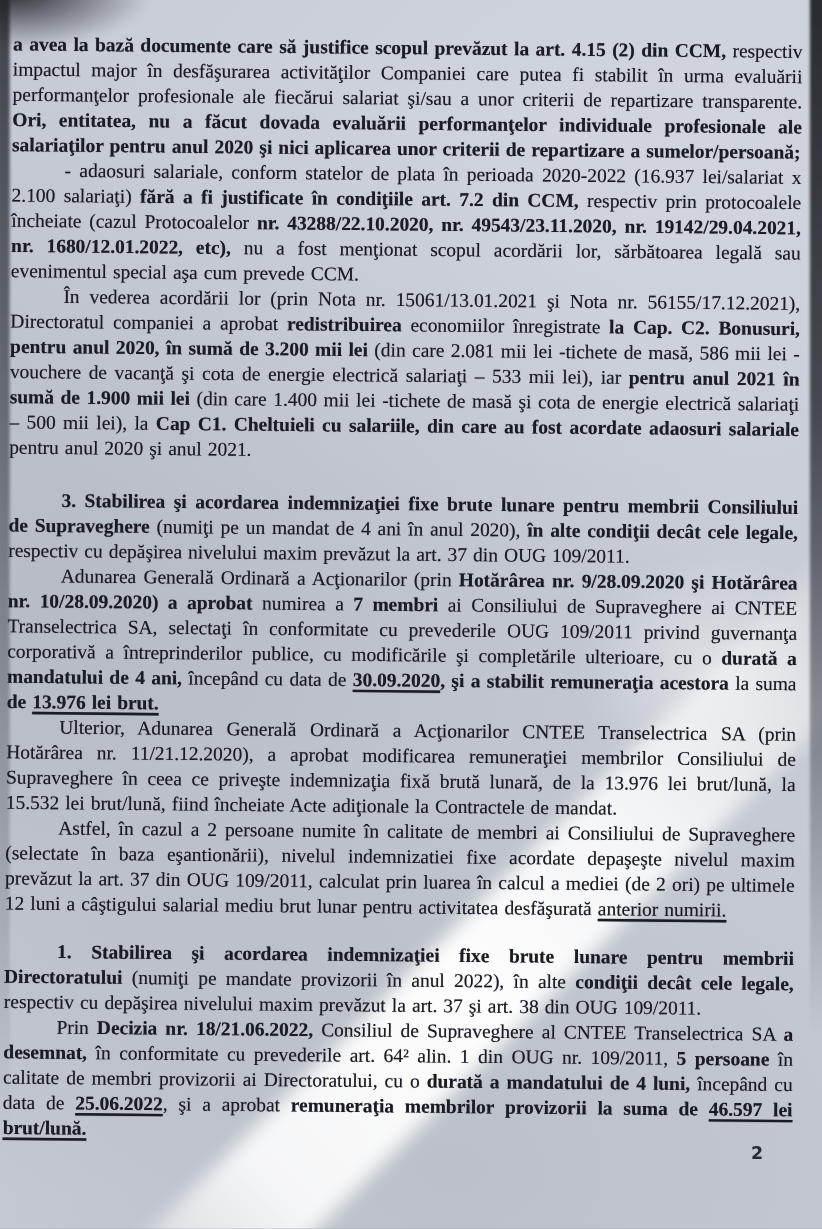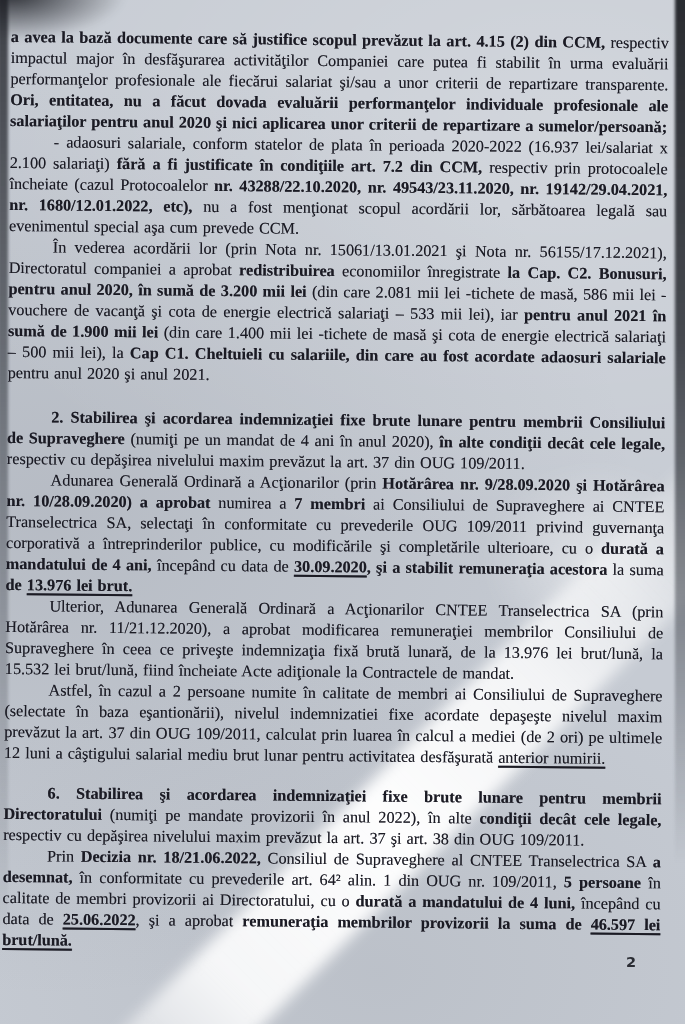--- a/index.html
+++ b/index.html
@@ -86,23 +86,23 @@
   <div class="glare-soft"></div>
   <div class="glare-streak"></div>
   <div class="edge-left"></div>
   <div class="edge-right"></div>
   <div class="corner-tl"></div>
 
   <div class="textblock">
     <p class="noindent"><span class="b">a avea la bază documente care să justifice scopul prevăzut la art. 4.15 (2) din CCM, </span><span>respectiv impactul major în desfăşurarea activităţilor Companiei care putea fi stabilit în urma evaluării performanţelor profesionale ale fiecărui salariat şi/sau a unor criterii de repartizare transparente. </span><span class="b">Ori, entitatea, nu a făcut dovada evaluării performanţelor individuale profesionale ale salariaţilor pentru anul 2020 şi nici aplicarea unor criterii de repartizare a sumelor/persoană;</span></p>
     <p><span>-   adaosuri salariale, conform statelor de plata în perioada 2020-2022 (16.937 lei/salariat x 2.100 salariaţi) </span><span class="b">fără a fi justificate în condiţiile art. 7.2 din CCM, </span><span>respectiv prin protocoalele încheiate (cazul Protocoalelor </span><span class="b">nr. 43288/22.10.2020, nr. 49543/23.11.2020, nr. 19142/29.04.2021, nr. 1680/12.01.2022, etc), </span><span>nu a fost menţionat scopul acordării lor, sărbătoarea legală sau evenimentul special aşa cum prevede CCM.</span></p>
     <p><span>În vederea acordării lor (prin Nota nr. 15061/13.01.2021 şi Nota nr. 56155/17.12.2021), Directoratul companiei a aprobat </span><span class="b">redistribuirea</span><span>  economiilor înregistrate </span><span class="b">la Cap. C2. Bonusuri, pentru anul 2020, în sumă de 3.200 mii lei </span><span>(din care 2.081 mii lei -tichete de masă, 586 mii lei - vouchere de vacanţă şi cota de energie electrică salariaţi – 533 mii lei), iar </span><span class="b">pentru anul 2021 în sumă de 1.900 mii lei </span><span>(din care 1.400 mii lei -tichete de masă şi cota de energie electrică salariaţi – 500 mii lei), la </span><span class="b">Cap C1. Cheltuieli cu salariile,  din care au fost acordate adaosuri salariale </span><span>pentru anul 2020 şi anul 2021.</span></p>
-    <p class="gap-lg"><span class="b">2.   Stabilirea şi acordarea indemnizaţiei fixe brute lunare pentru membrii Consiliului de Supraveghere </span><span>(numiţi pe un mandat de 4 ani în anul 2020), </span><span class="b">în alte condiţii decât cele legale, </span><span>respectiv cu depăşirea nivelului maxim prevăzut la art. 37 din OUG 109/2011.</span></p>
+    <p class="gap-lg"><span class="b">3.   Stabilirea şi acordarea indemnizaţiei fixe brute lunare pentru membrii Consiliului de Supraveghere </span><span>(numiţi pe un mandat de 4 ani în anul 2020), </span><span class="b">în alte condiţii decât cele legale, </span><span>respectiv cu depăşirea nivelului maxim prevăzut la art. 37 din OUG 109/2011.</span></p>
     <p><span>Adunarea Generală Ordinară a Acţionarilor (prin </span><span class="b">Hotărârea nr. 9/28.09.2020 şi Hotărârea nr. 10/28.09.2020) a aprobat </span><span>numirea a </span><span class="b">7 membri </span><span>ai Consiliului de Supraveghere ai CNTEE Transelectrica SA, selectaţi în conformitate cu prevederile OUG 109/</span><span class="i">2011 privind guvernanţa corporativă a întreprinderilor publice, cu modificările şi completările ulterioare, </span><span>cu o </span><span class="b">durată a mandatului de 4 ani, </span><span>începând cu data de </span><span class="b u">30.09.2020</span><span class="b">, şi a stabilit remuneraţia  acestora </span><span>la suma </span><span class="b">de </span><span class="b u">13.976 lei brut.</span></p>
     <p><span>Ulterior,  Adunarea Generală Ordinară a Acţionarilor CNTEE Transelectrica SA (prin Hotărârea nr. 11/21.12.2020), a aprobat modificarea remuneraţiei membrilor Consiliului de Supraveghere în ceea ce priveşte indemnizaţia fixă brută lunară, de la 13.976 lei brut/lună, la 15.532 lei brut/lună, fiind încheiate Acte adiţionale la Contractele de mandat.</span></p>
     <p><span>Astfel,  în cazul a 2 persoane numite în calitate de membri ai Consiliului de Supraveghere (selectate în baza eşantionării), nivelul indemnizatiei fixe acordate depaşeşte nivelul maxim prevăzut la art. 37 din OUG 109/2011, calculat prin luarea în calcul a mediei (de 2 ori) pe ultimele 12 luni a câştigului salarial mediu brut lunar pentru activitatea desfăşurată </span><span class="u">anterior numirii.</span></p>
-    <p class="gap-md"><span class="b">6. Stabilirea şi acordarea indemnizaţiei fixe brute lunare pentru membrii Directoratului </span><span>(numiţi pe mandate provizorii în anul 2022), în alte </span><span class="b">condiţii decât cele legale, </span><span>respectiv cu depăşirea nivelului maxim prevăzut la art. 37 şi art. 38 din OUG 109/2011.</span></p>
+    <p class="gap-md"><span class="b">1. Stabilirea şi acordarea indemnizaţiei fixe brute lunare pentru membrii Directoratului </span><span>(numiţi pe mandate provizorii în anul 2022), în alte </span><span class="b">condiţii decât cele legale, </span><span>respectiv cu depăşirea nivelului maxim prevăzut la art. 37 şi art. 38 din OUG 109/2011.</span></p>
     <p><span>Prin </span><span class="b">Decizia nr. 18/21.06.2022, </span><span>Consiliul de Supraveghere al CNTEE Transelectrica SA </span><span class="b">a desemnat, </span><span>în conformitate cu prevederile art. 64² alin. 1 din OUG nr. 109/</span><span class="i">2011, </span><span class="b">5 persoane </span><span>în calitate de membri provizorii  ai  Directoratului, cu o </span><span class="b">durată a mandatului de 4 luni, </span><span>începând cu data de </span><span class="b u">25.06.2022</span><span>, şi a aprobat </span><span class="b">remuneraţia membrilor provizorii  la suma  de </span><span class="b u">46.597 lei brut/lună.</span></p>
   </div>
 
   <div class="pagenum">2</div>
 
 </div>
 
 </body></html>

